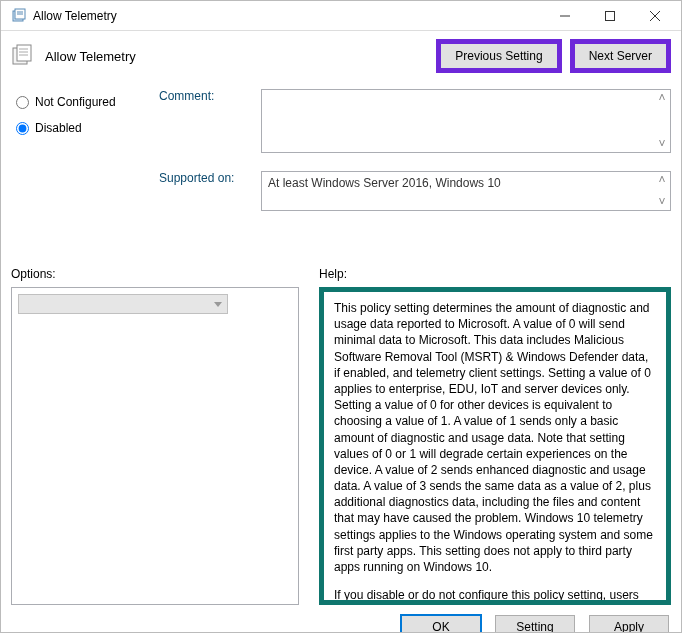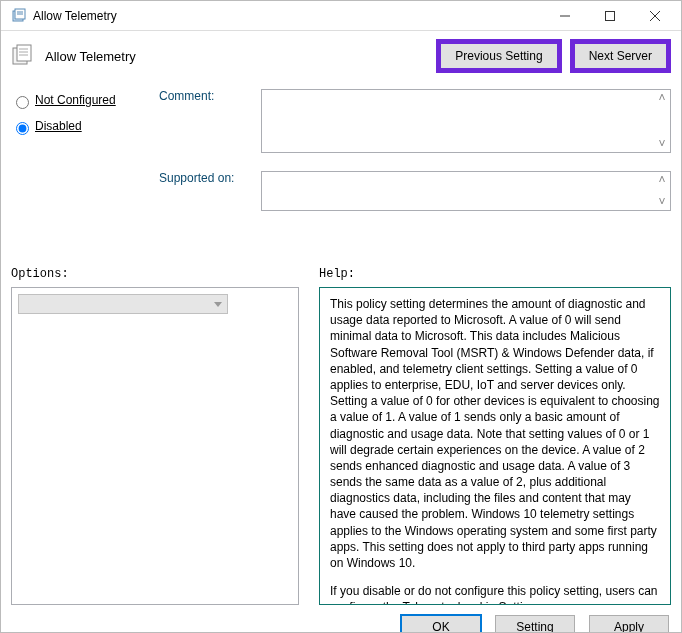--- a/index.html
+++ b/index.html
@@ -74,24 +74,23 @@
       display: flex;
       gap: 18px;
       margin-top: 16px;
     }
     .radio-col {
       width: 130px;
       padding-top: 4px;
     }
     .radio-row {
       display: flex;
-      align-items: flex-start;
+      align-items: flex-end;
       margin-bottom: 10px;
       cursor: pointer;
-      text-decoration: underline;
     }
     .radio-row input { margin-right: 6px; }
     .labels-col {
       width: 84px;
     }
     .labels-col .lbl {
       display: block;
       color: #0c4a6e;
       margin-bottom: 68px;
     }
@@ -131,21 +130,20 @@
     }
     .lower .col-left {
       width: 288px;
     }
     .lower .col-right {
       flex: 1;
     }
     .section-label {
       display: block;
       margin-bottom: 6px;
-      font-family: Liberation Mono, monospace;
     }
     .options-box {
       height: 318px;
       border: 1px solid #abadb3;
       background: #fff;
       padding: 6px;
     }
     .disabled-select {
       width: 210px;
       height: 20px;
@@ -157,21 +155,21 @@
       content: "";
       position: absolute;
       right: 5px;
       top: 7px;
       border-left: 4px solid transparent;
       border-right: 4px solid transparent;
       border-top: 5px solid #999;
     }
     .help-box {
       height: 318px;
-      border: 1px solid #0f766e;
+      border: 5px solid #0f766e;
       background: #fff;
       padding: 8px 10px;
       overflow: hidden;
       line-height: 1.35;
     }
     .help-box p { margin: 0 0 12px 0; }
     .button-row {
       display: flex;
       justify-content: flex-end;
       gap: 14px;
@@ -257,20 +255,21 @@
       <span class="lbl">Comment:</span>
       <span class="lbl">Supported on:</span>
     </div>
 
     <div class="fields-col">
       <div class="boxed comment-box">
         <span class="scroll-hint top">˄</span>
         <span class="scroll-hint bot">˅</span>
       </div>
       <div class="boxed supported-box">
+        <div class="supported-text">At least Windows Server 2016, Windows 10</div>
         <span class="scroll-hint top">˄</span>
         <span class="scroll-hint bot">˅</span>
       </div>
     </div>
   </div>
 
   <div class="lower">
     <div class="col-left">
       <span class="section-label">Options:</span>
       <div class="options-box">

